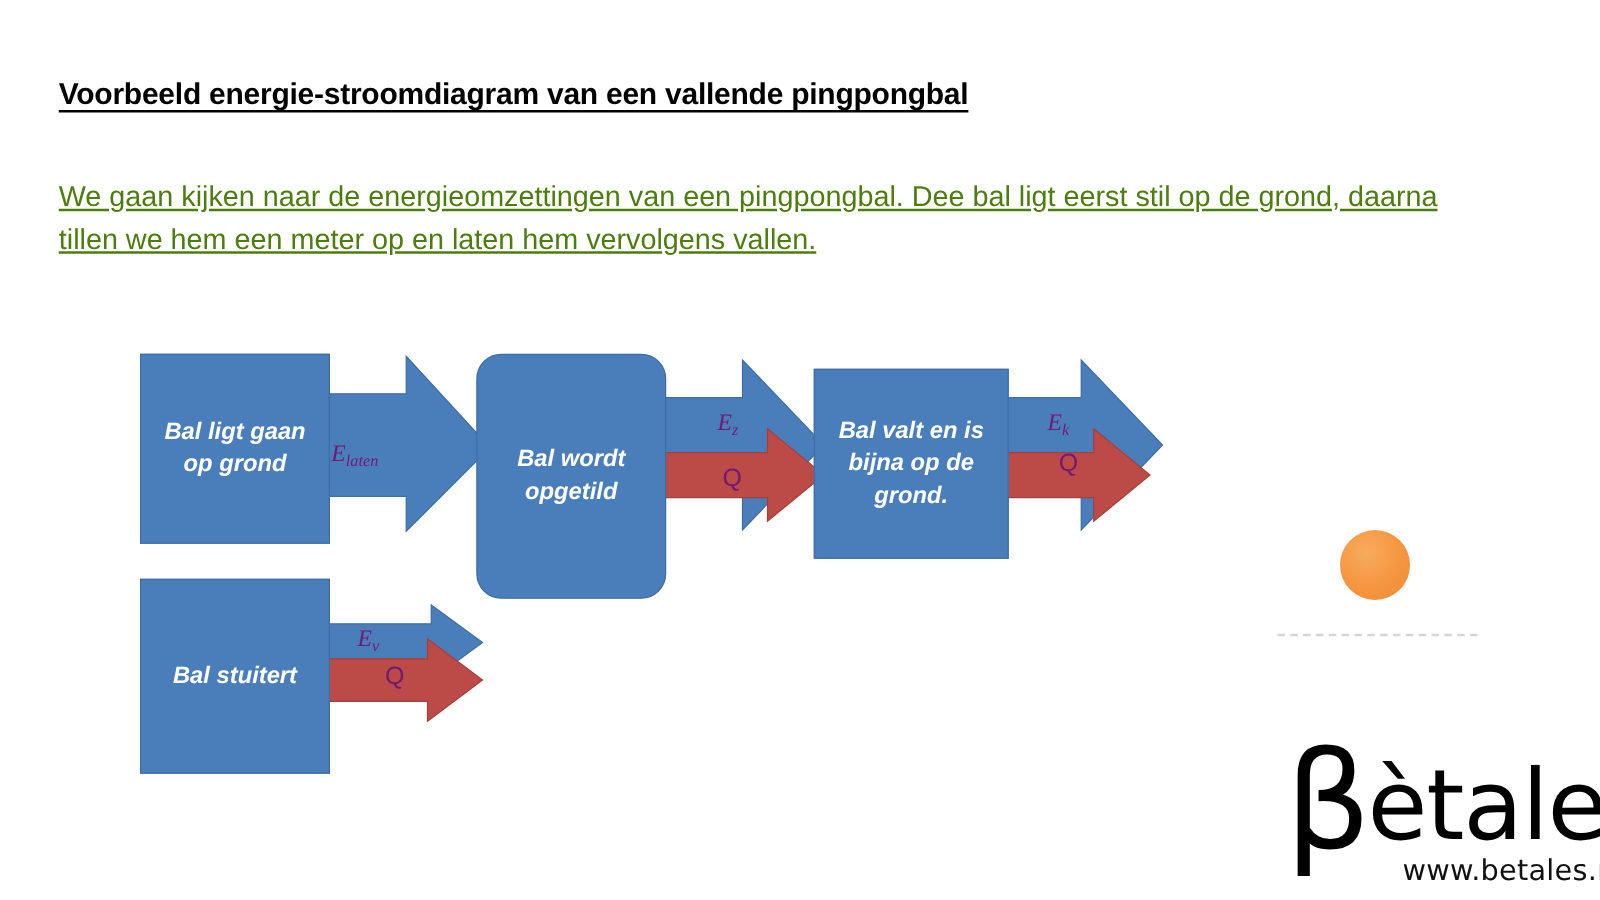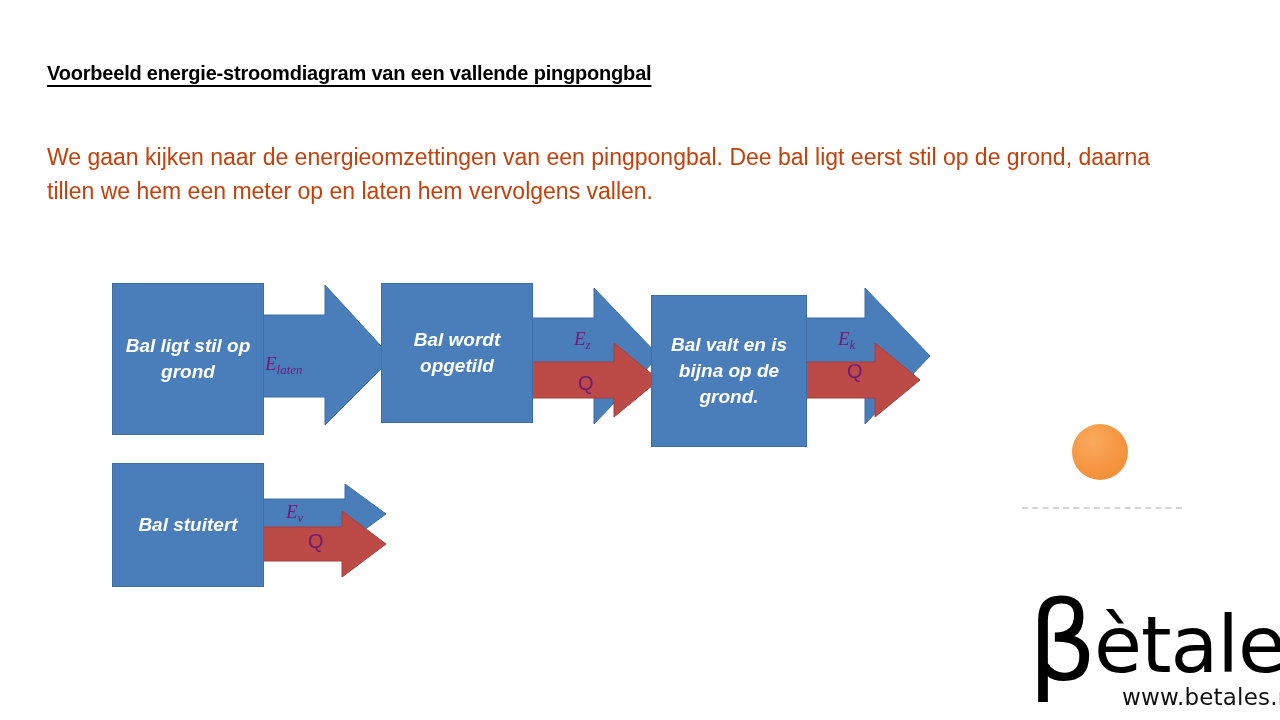--- a/index.html
+++ b/index.html
@@ -20,38 +20,39 @@
     inset: 0;
     width: 1280px;
     height: 720px;
   }
 
   
   .slide-title {
     position: absolute;
     left: 47px;
     top: 62px;
-    font-size: 20px;
+    font-size: 24px;
     font-weight: bold;
     color: #000000;
     letter-spacing: -0.2px;
     text-decoration: underline;
     text-underline-offset: 5px;
     text-decoration-thickness: 2px;
     white-space: nowrap;
   }
 
   .slide-body {
     position: absolute;
     left: 47px;
     top: 140px;
     width: 1125px;
     font-size: 23px;
     line-height: 34px;
-    color: #c2410c;
+    color: #4d7c0f;
+    text-decoration: underline;
   }
 
   
   #diagram {
     position: absolute;
     left: 0;
     top: 0;
     width: 1280px;
     height: 720px;
   }
@@ -169,32 +170,32 @@
     <polygon points="796,318 865,318 865,288 930,356 865,424 865,394 796,394" fill="#4a7ebb" stroke="#3e6da6" stroke-width="1"></polygon>
 
     <polygon points="796,362 875,362 875,343 920,380 875,417 875,398 796,398" fill="#bc4b48" stroke="#a53f3c" stroke-width="1"></polygon>
 
     <polygon points="260,499 345,499 345,484 386,514 345,544 345,529 260,529" fill="#4a7ebb" stroke="#3e6da6" stroke-width="1"></polygon>
 
     <polygon points="260,527 342,527 342,511 386,544 342,577 342,561 260,561" fill="#bc4b48" stroke="#a53f3c" stroke-width="1"></polygon>
   </svg>
 
   <div class="proc-box" style="left:112px; top:283px; width:152px; height:152px;">
-    <span>Bal ligt stil op grond</span>
-  </div>
-
-  <div class="proc-box" style="left:381px; top:283px; width:152px; height:140px;">
+    <span>Bal ligt gaan op grond</span>
+  </div>
+
+  <div class="proc-box" style="left:381px; top:283px; width:152px; height:196px;border-radius:20px;">
     <span>Bal wordt opgetild</span>
   </div>
 
   <div class="proc-box" style="left:651px; top:283px; width:156px; height:152px;margin-top:12px;">
     <span>Bal valt en is bijna op de grond.</span>
   </div>
 
-  <div class="proc-box" style="left:112px; top:463px; width:152px; height:124px;">
+  <div class="proc-box" style="left:112px; top:463px; width:152px; height:156px;">
     <span>Bal stuitert</span>
   </div>
 
   <div class="arrow-label" style="left:265px; top:353px;">
     <span>E</span><span class="sub">laten</span>
   </div>
 
   <div class="arrow-label" style="left:574px; top:328px;">
     <span>E</span><span class="sub">z</span>
   </div>

